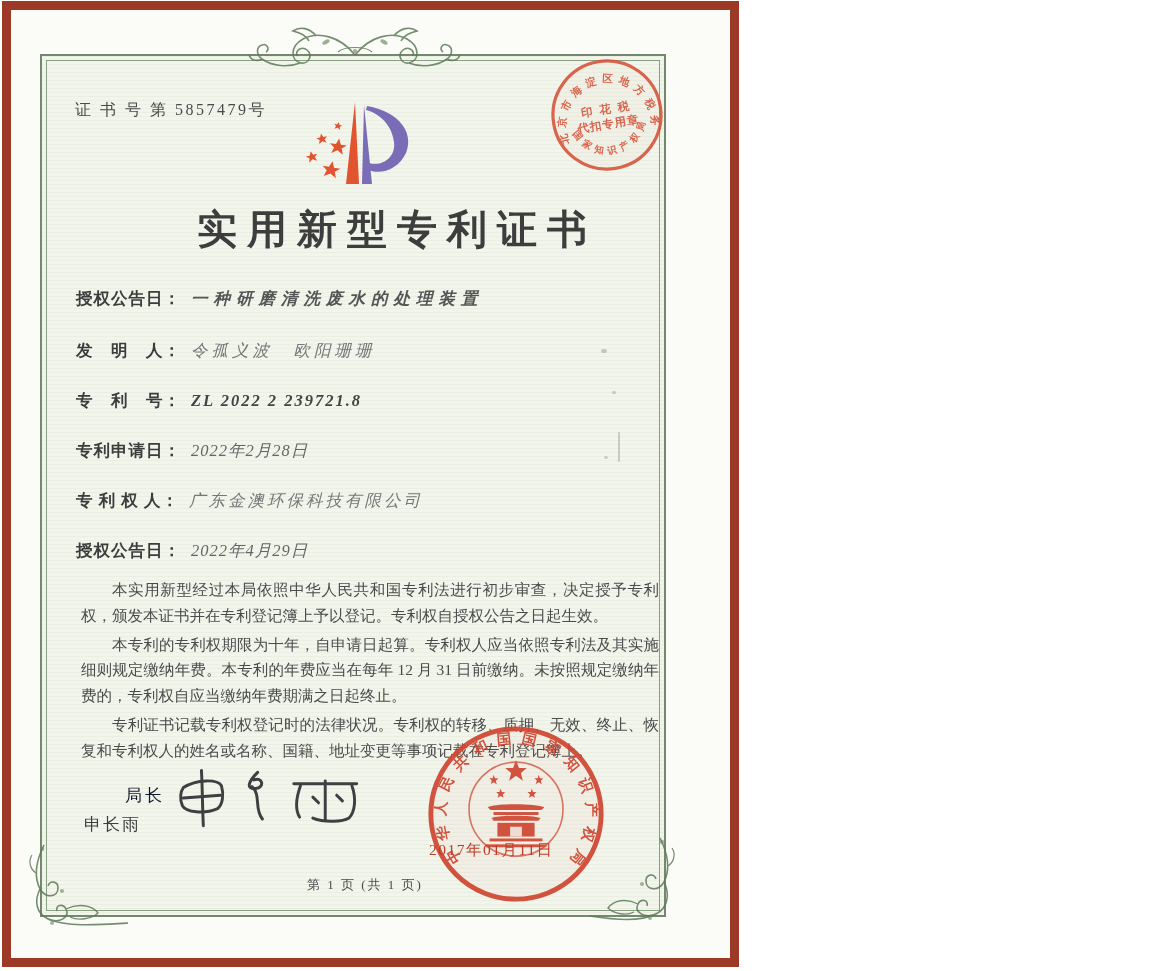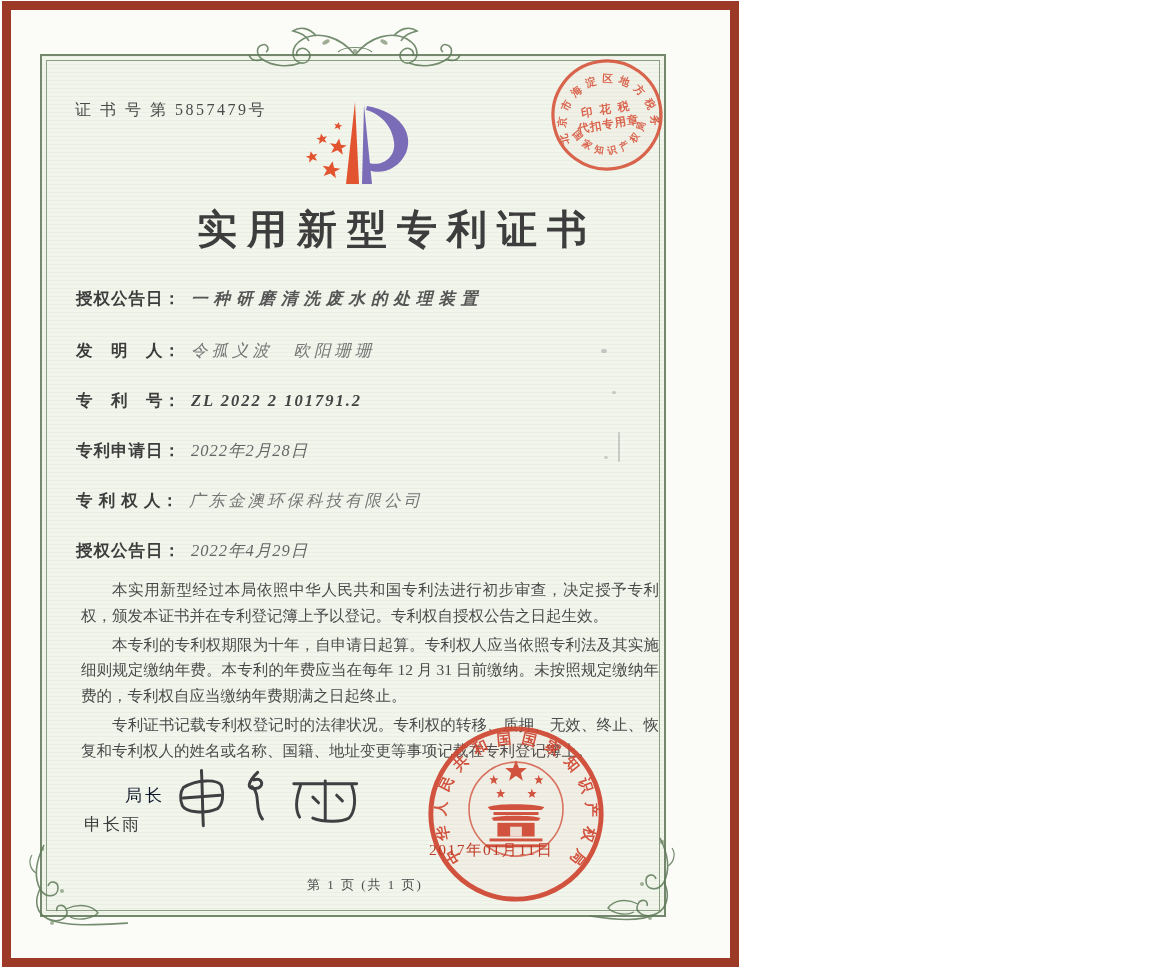--- a/index.html
+++ b/index.html
@@ -181,21 +181,21 @@
 
   <div class="title">实用新型专利证书</div>
 
   <div class="row" style="top:288px">
     <span class="lab">授权公告日：</span><span class="val v0">一种研磨清洗废水的处理装置</span>
   </div>
   <div class="row" style="top:340px">
     <span class="lab">发　明　人：</span><span class="val v1">令孤义波　欧阳珊珊</span>
   </div>
   <div class="row" style="top:390px">
-    <span class="lab">专　利　号：</span><span class="val v2">ZL 2022 2 101791.2</span>
+    <span class="lab">专　利　号：</span><span class="val v2">ZL 2022 2 239721.8</span>
   </div>
   <div class="row" style="top:440px">
     <span class="lab">专利申请日：</span><span class="val v3">2022年2月28日</span>
   </div>
   <div class="row" style="top:490px">
     <span class="lab">专 利 权 人：</span><span class="val v4">广东金澳环保科技有限公司</span>
   </div>
   <div class="row" style="top:540px">
     <span class="lab">授权公告日：</span><span class="val v5">2022年4月29日</span>
   </div>

